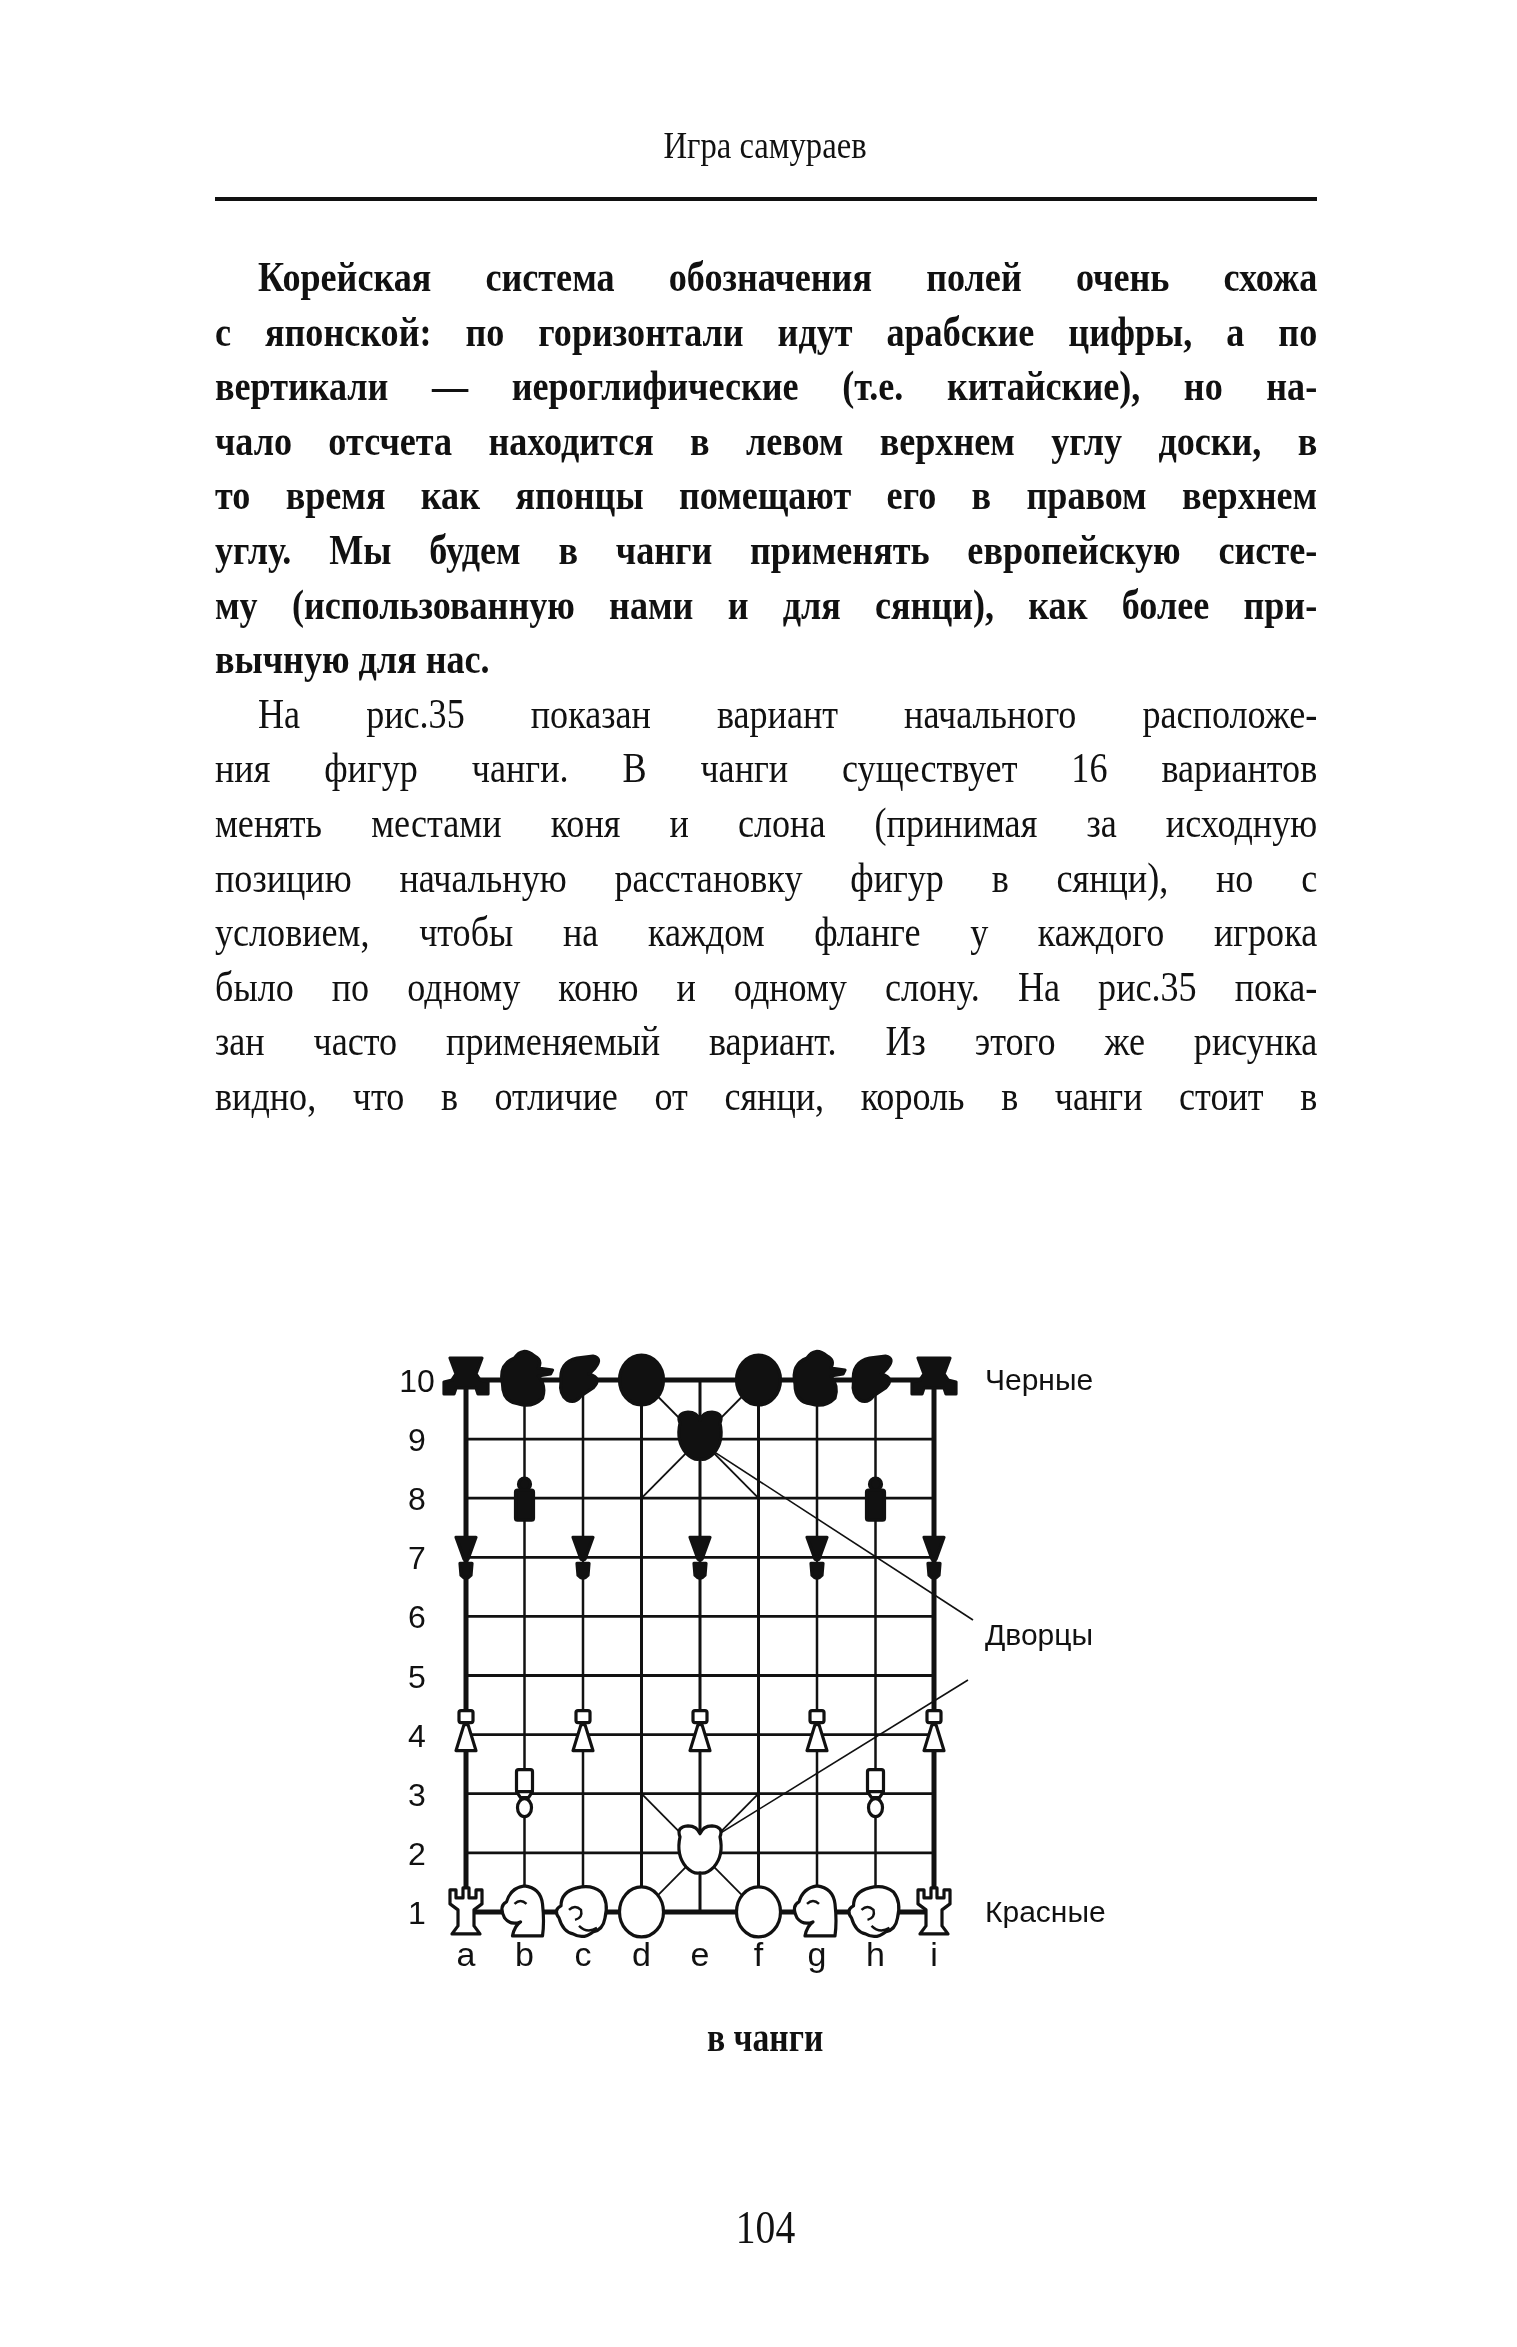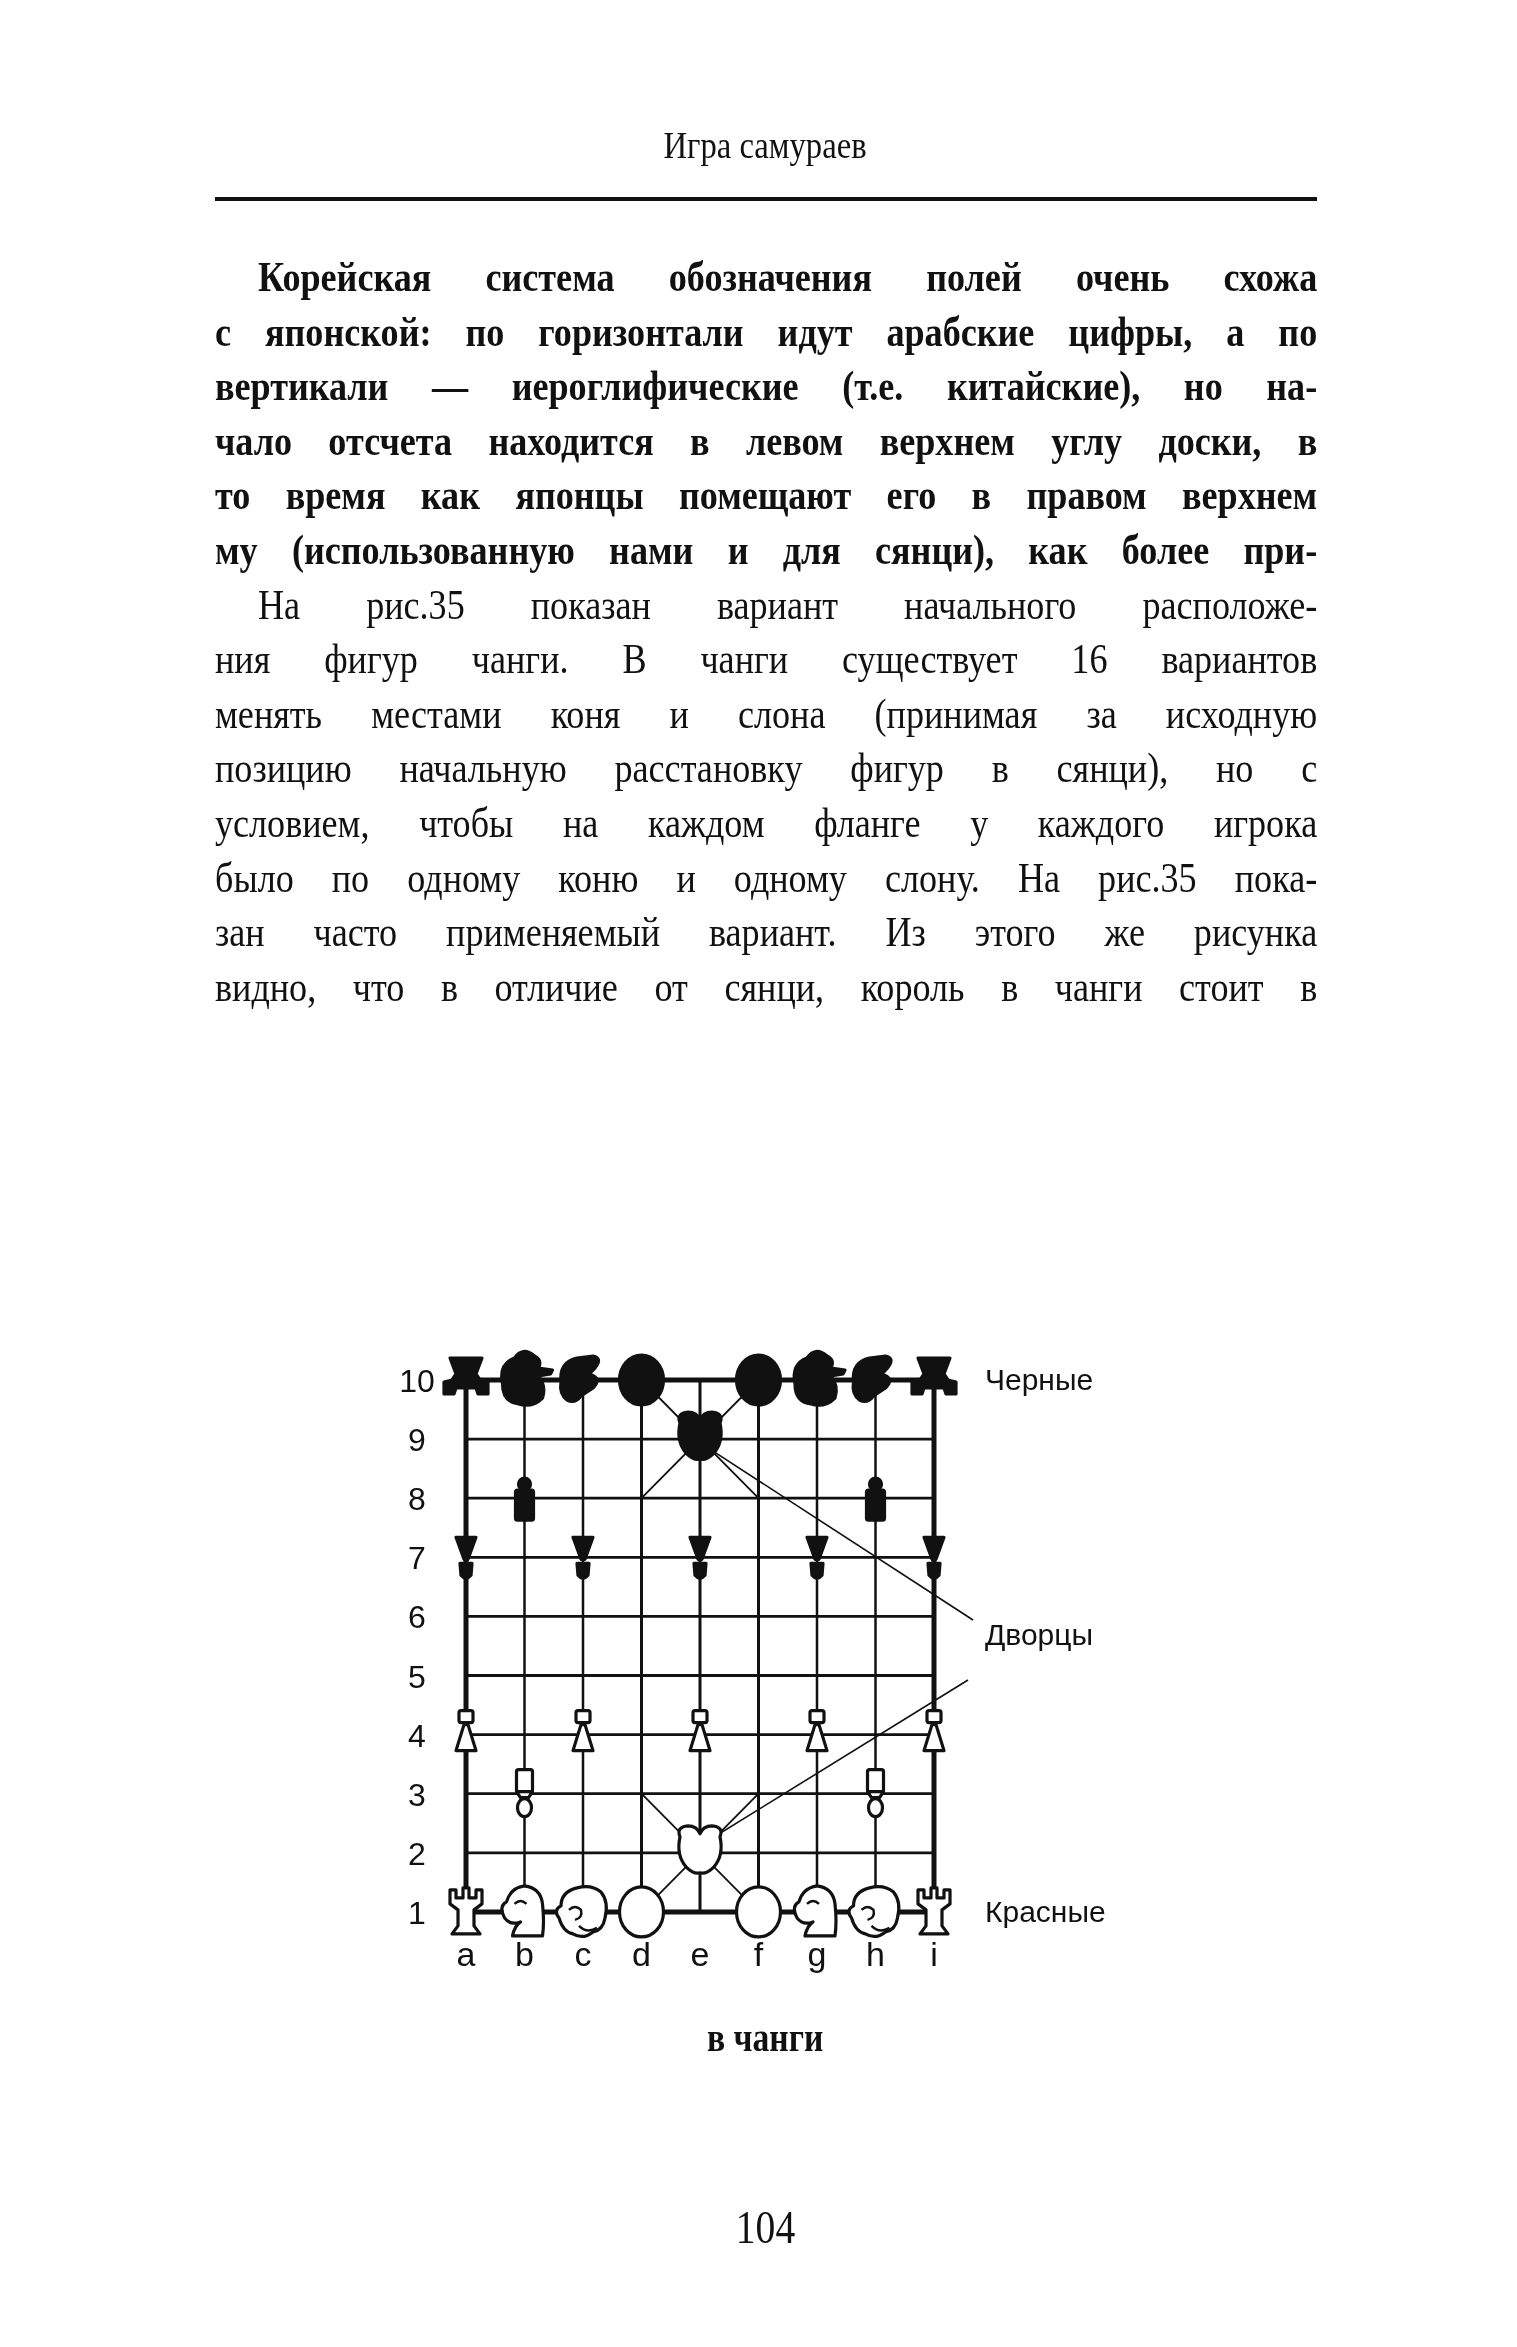--- a/index.html
+++ b/index.html
@@ -43,21 +43,23 @@
   <div class="running-head">Игра самураев</div>
   <div class="head-rule"></div>
 
   <div class="body-text">
     <p id="para-0" style="text-indent: 0px; font-weight: bold;">
         <span class="line indent"><span class="line-inner">Корейская система обозначения полей очень схожа</span></span>
         <span class="line"><span class="line-inner">с японской: по горизонтали идут арабские цифры, а по</span></span>
         <span class="line"><span class="line-inner">вертикали — иероглифические (т.е. китайские), но на-</span></span>
         <span class="line"><span class="line-inner">чало отсчета находится в левом верхнем углу доски, в</span></span>
         <span class="line"><span class="line-inner">то время как японцы помещают его в правом верхнем</span></span>
+        <span class="line"><span class="line-inner">углу. Мы будем в чанги применять европейскую систе-</span></span>
         <span class="line"><span class="line-inner">му (использованную нами и для сянци), как более при-</span></span>
+        <span class="line last"><span class="line-inner">вычную для нас.</span></span>
       </p>
     <p id="para-1" style="text-indent: 0px;">
         <span class="line indent"><span class="line-inner">На рис.35 показан вариант начального расположе-</span></span>
         <span class="line"><span class="line-inner">ния фигур чанги. В чанги существует 16 вариантов</span></span>
         <span class="line"><span class="line-inner">менять местами коня и слона (принимая за исходную</span></span>
         <span class="line"><span class="line-inner">позицию начальную расстановку фигур в сянци), но с</span></span>
         <span class="line"><span class="line-inner">условием, чтобы на каждом фланге у каждого игрока</span></span>
         <span class="line"><span class="line-inner">было по одному коню и одному слону. На рис.35 пока-</span></span>
         <span class="line"><span class="line-inner">зан часто применяемый вариант. Из этого же рисунка</span></span>
         <span class="line"><span class="line-inner">видно, что в отличие от сянци, король в чанги стоит в</span></span>

